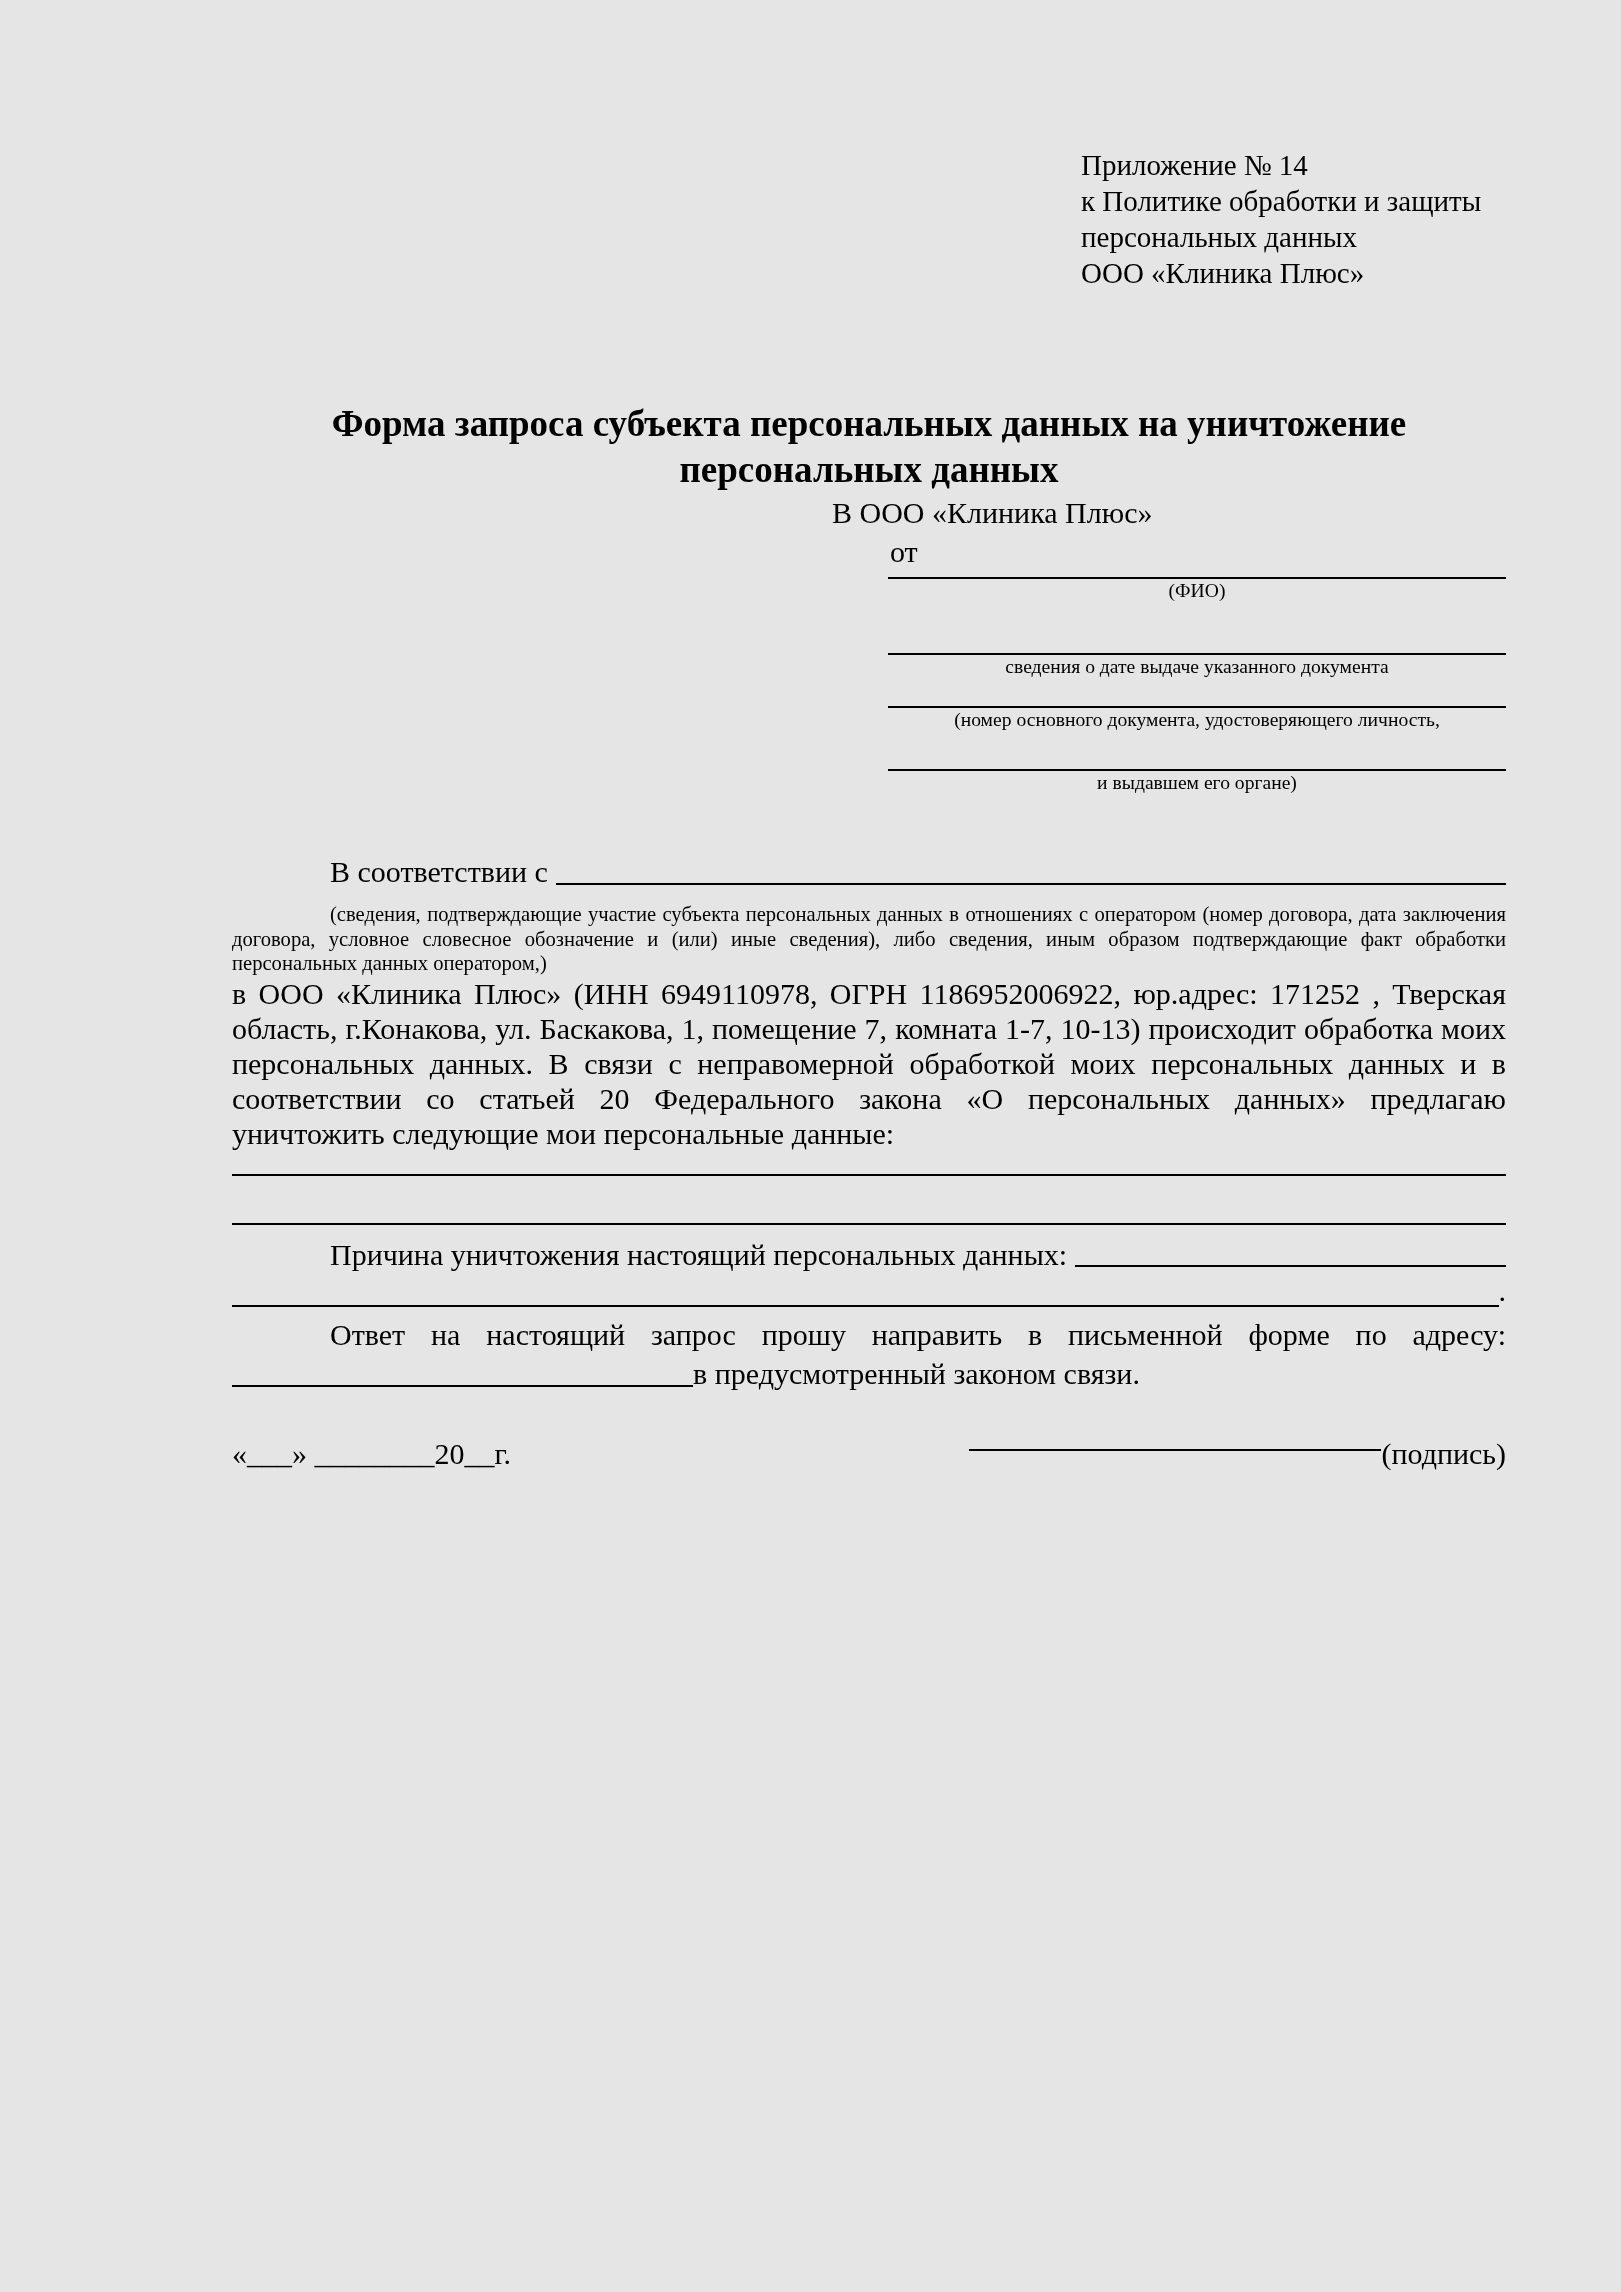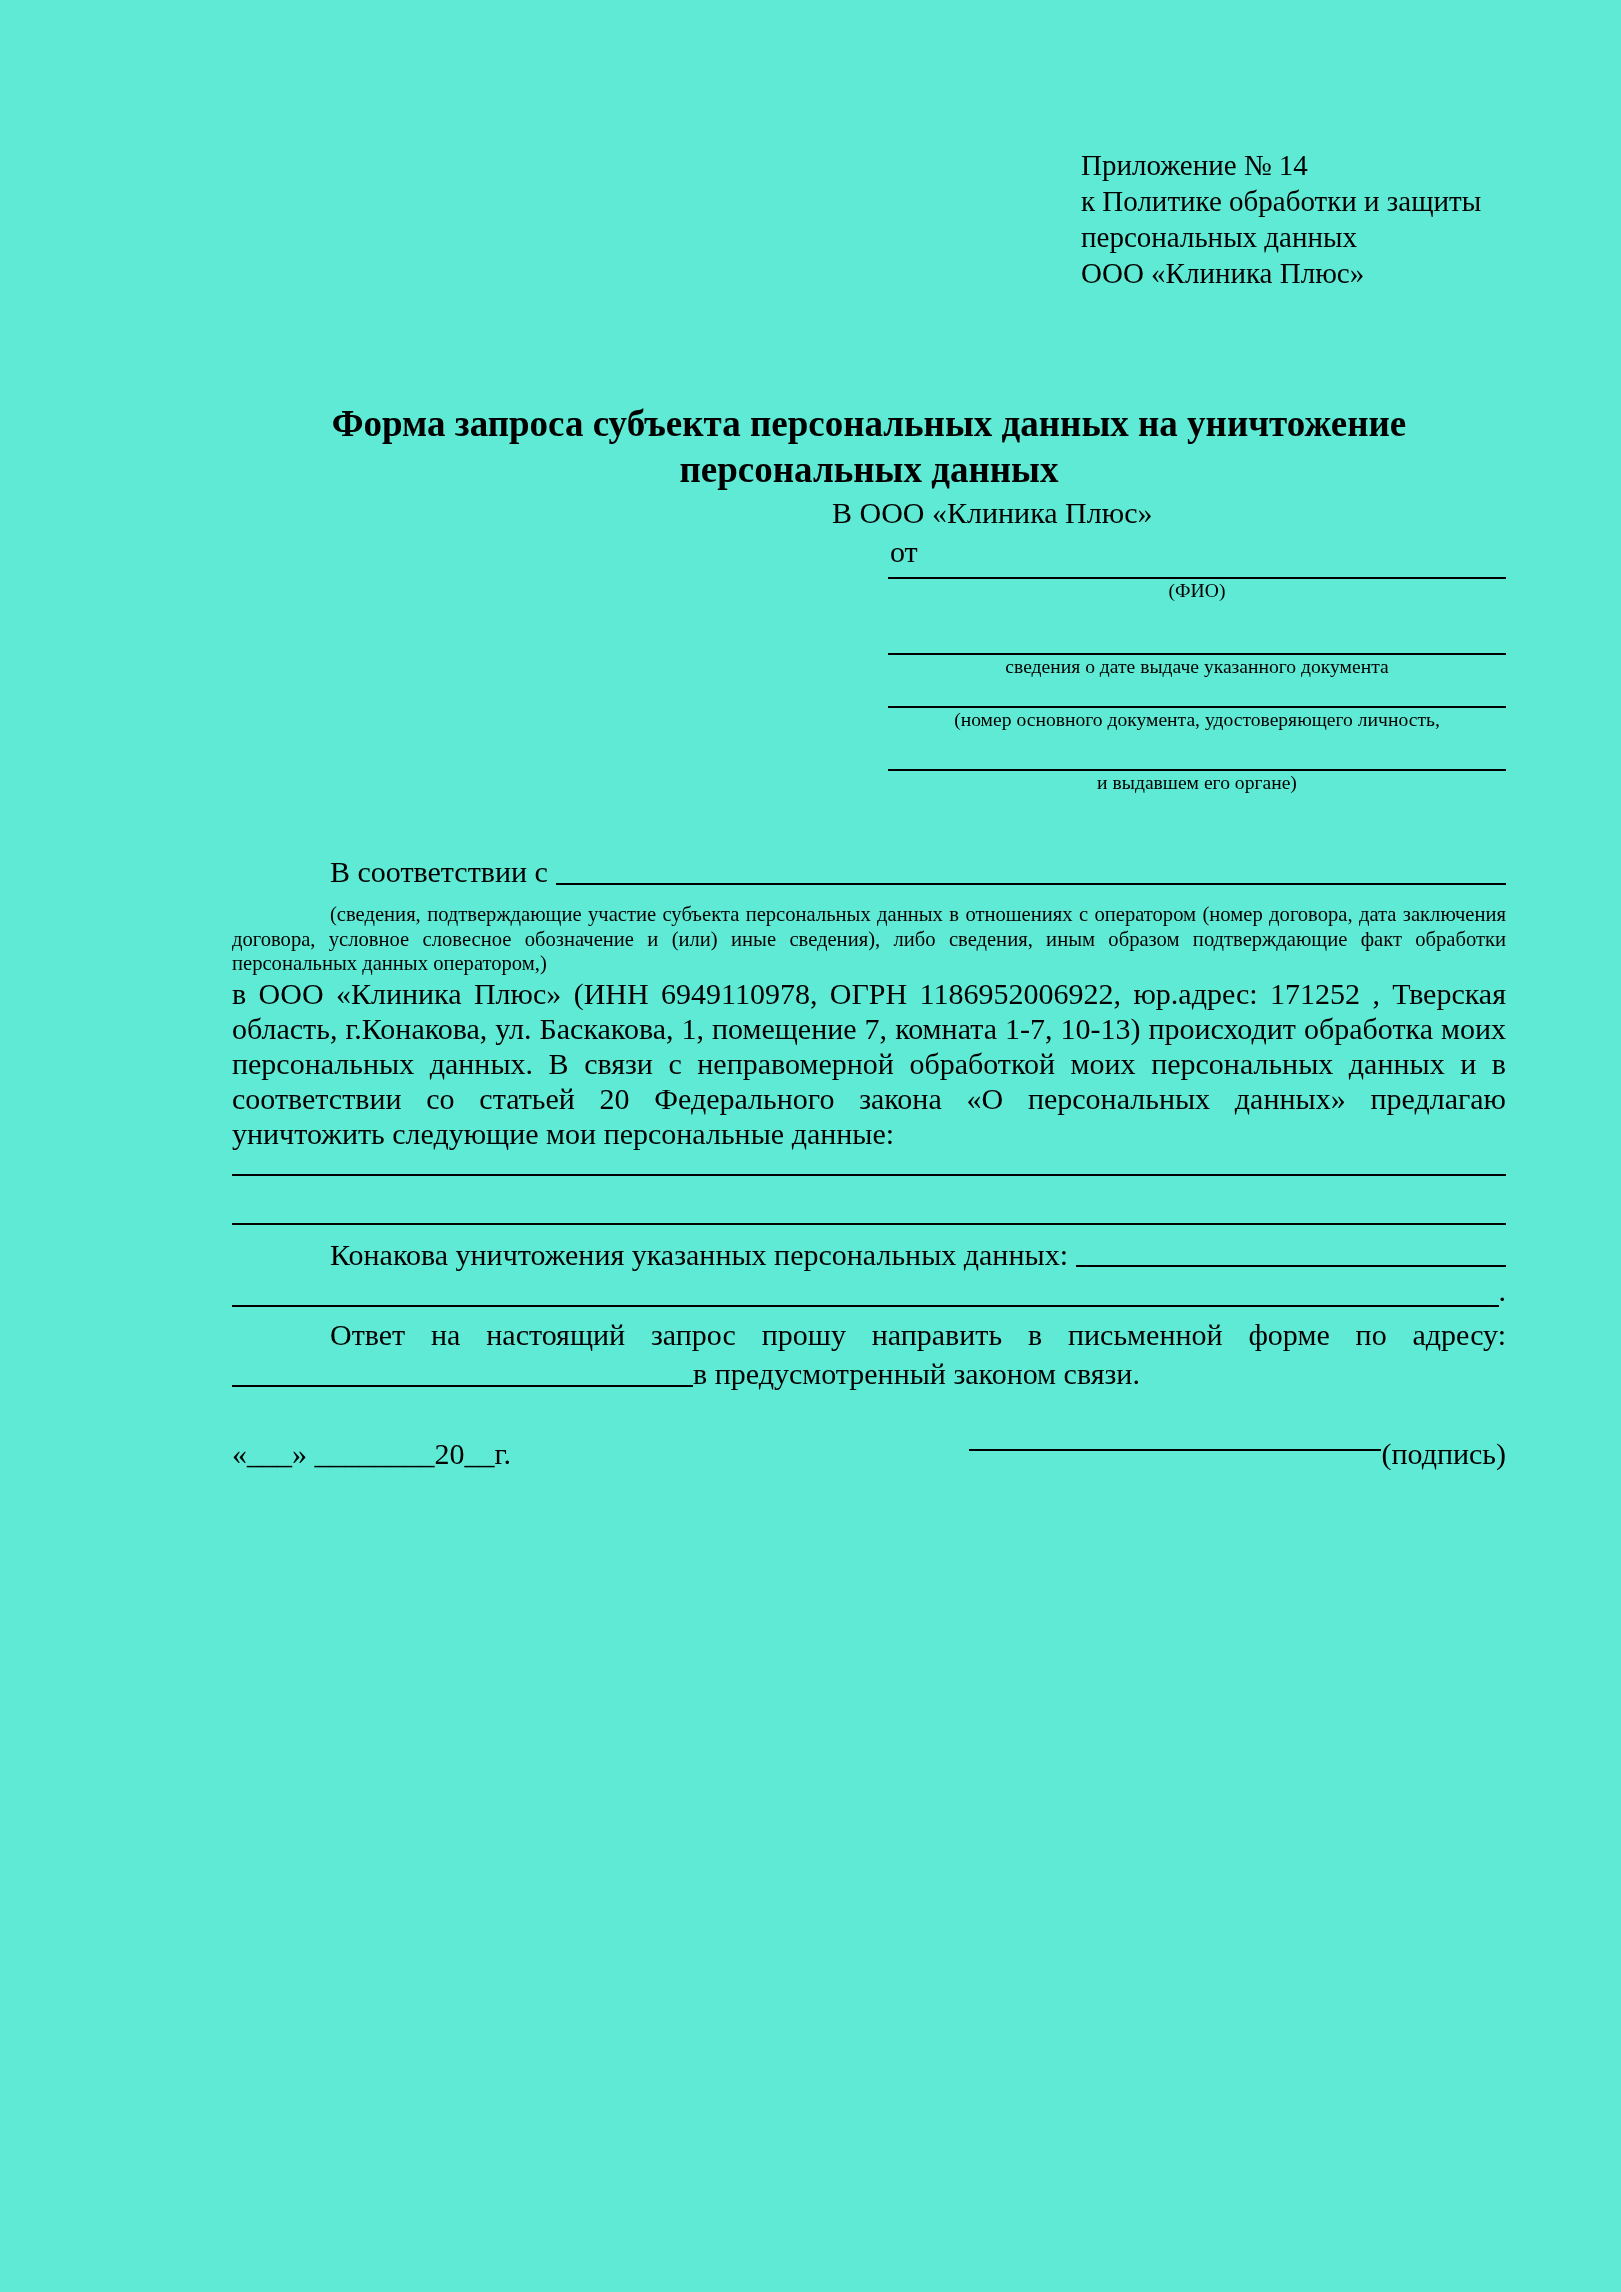--- a/index.html
+++ b/index.html
@@ -1,20 +1,20 @@
 <!DOCTYPE html>
 <html><head>
 <meta charset="utf-8">
 <style>
   html,body { margin:0; padding:0; background:#888; }
   .page {
     position:relative;
     width:1621px; height:2293px;
     margin:0 auto;
-    background:#5eead4;
+    background:#e5e5e5;
     color:#000000;
     font-family:"Liberation Serif","DejaVu Serif",serif;
     box-sizing:border-box;
     padding:147px 115px 0 232px;
     overflow:hidden;
   }
   .header-block { margin-left:849px; width:451px; font-size:29px; line-height:36px; }
   .title { margin:110px 0 0 0; text-align:center; font-weight:bold; font-size:37px; line-height:46px; }
   .addressee { margin-left:600px; font-size:30px; line-height:39px; }
   .from-label { margin-left:658px; font-size:30px; line-height:39px; }
@@ -87,21 +87,21 @@
   </div>
 
   <p class="note">(сведения, подтверждающие участие субъекта персональных данных в отношениях с оператором (номер договора, дата заключения договора, условное словесное обозначение и (или) иные сведения), либо сведения, иным образом подтверждающие факт обработки персональных данных оператором,)</p>
 
   <p class="body-par">в ООО «Клиника Плюс» (ИНН 6949110978, ОГРН 1186952006922, юр.адрес: 171252 , Тверская область, г.Конакова, ул. Баскакова, 1, помещение 7, комната 1-7, 10-13) происходит обработка моих персональных данных. В связи с неправомерной обработкой моих персональных данных и в соответствии со статьей 20 Федерального закона «О персональных данных» предлагаю уничтожить следующие мои персональные данные:</p>
 
   <div class="blank-row b1"></div>
   <div class="blank-row b2"></div>
 
   <div class="reason-row">
-    <span class="label">Конакова уничтожения указанных персональных данных:</span>
+    <span class="label">Причина уничтожения настоящий персональных данных:</span>
     <span class="fill"></span>
   </div>
 
   <div class="dot-row">
     <span class="fill"></span>
     <span>.</span>
   </div>
 
   <div class="response-line1">Ответ на настоящий запрос прошу направить в письменной форме по адресу:</div>
 

